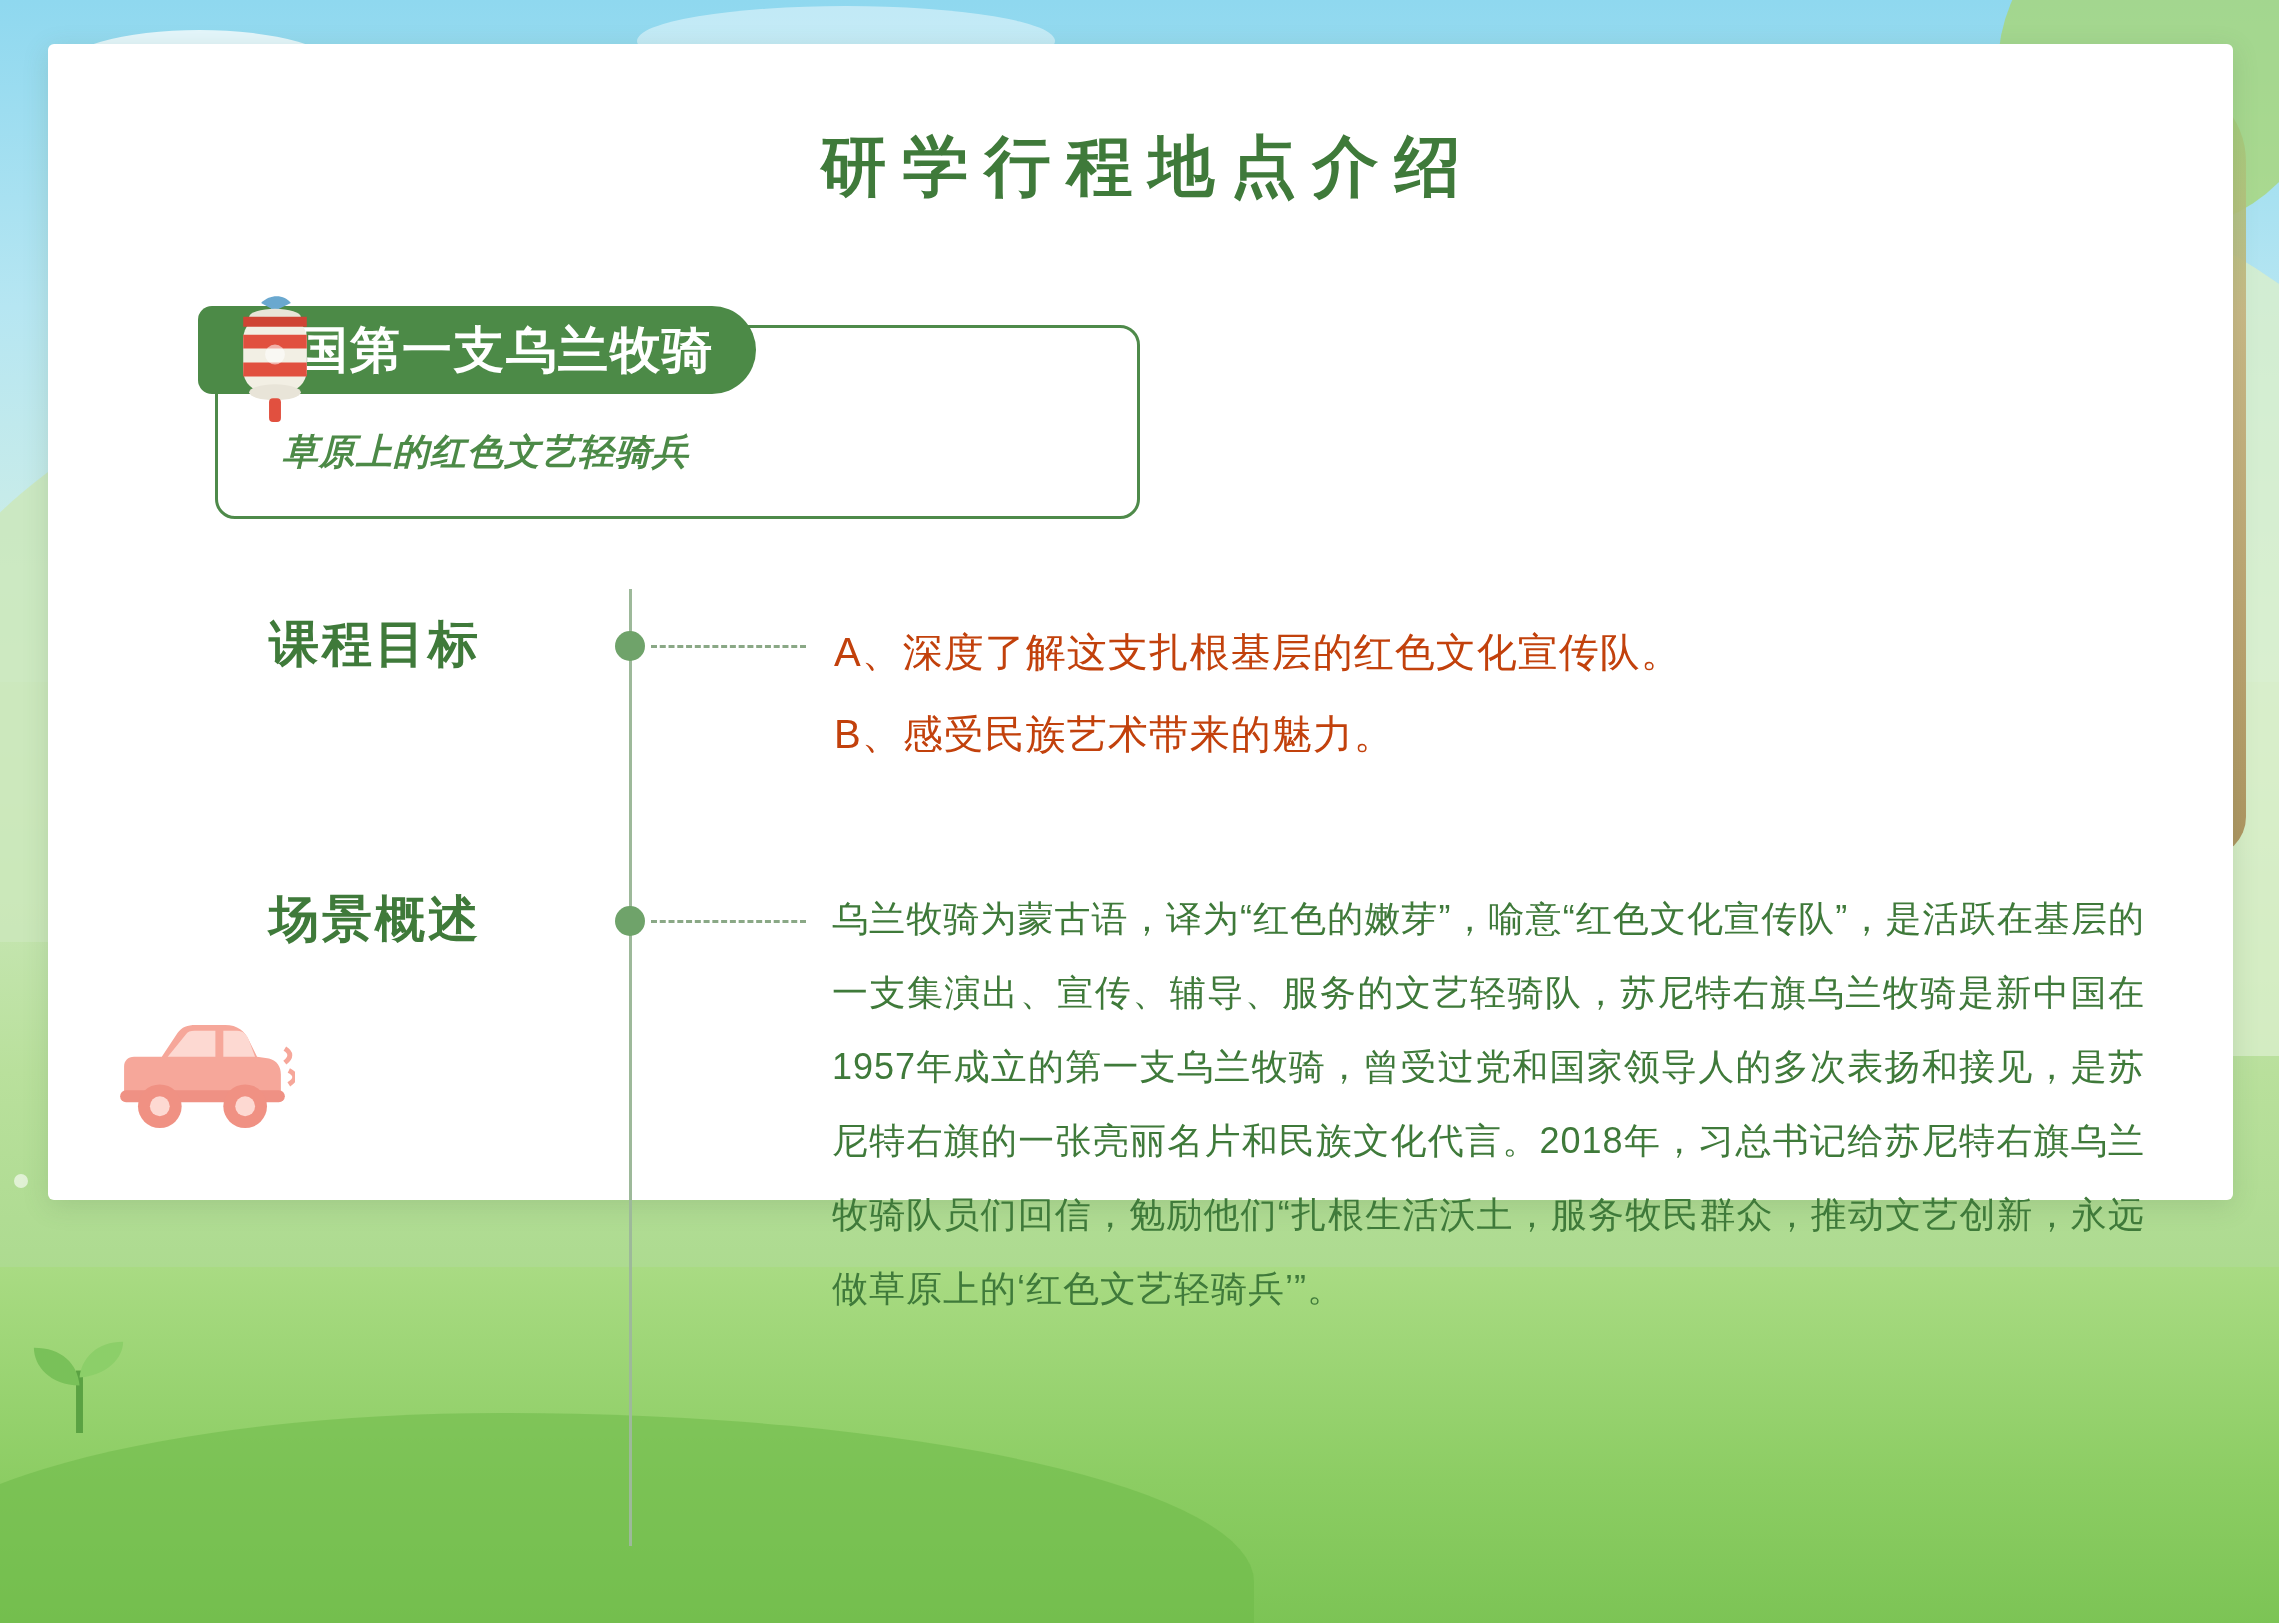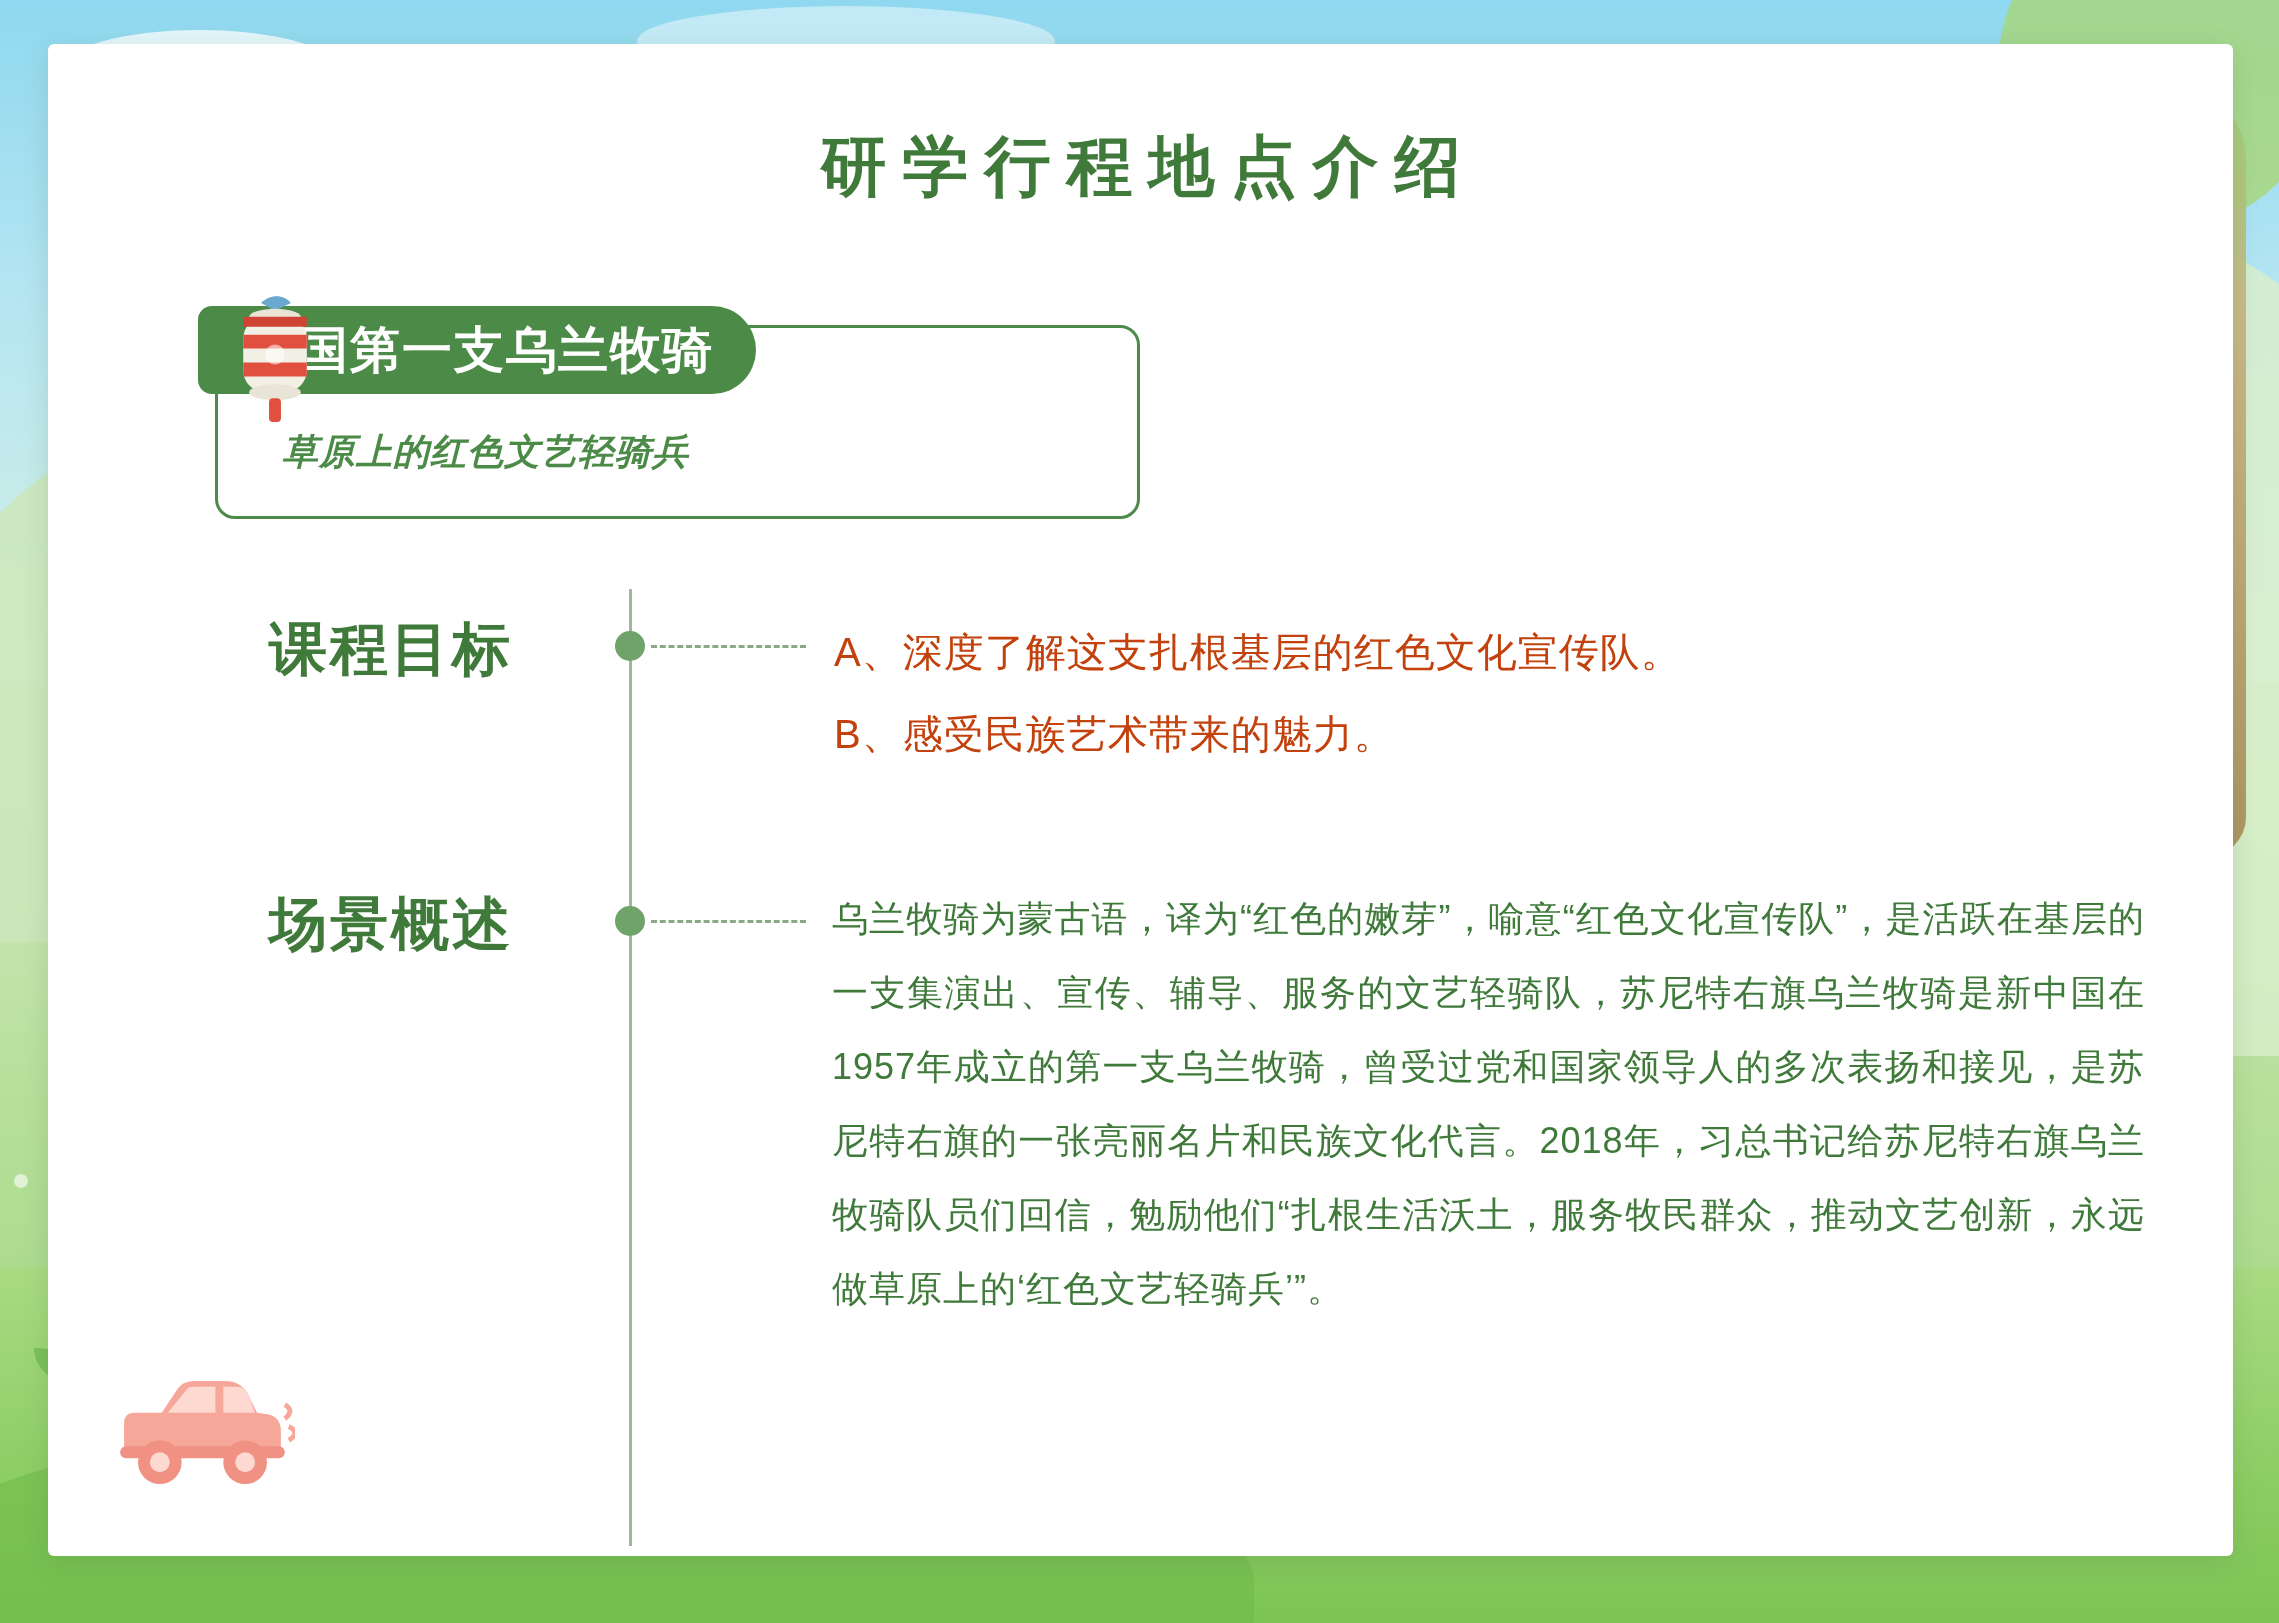--- a/index.html
+++ b/index.html
@@ -85,21 +85,21 @@
     left: 20px; bottom: 189px;
     width: 119px; height: 119px;
   }
 
   
   .card {
     position: absolute;
     left: 48px;
     top: 44px;
     width: 2185px;
-    height: 1512px;
+    height: 1156px;
     background: #ffffff;
     border-radius: 6px;
     box-shadow: 0 6px 26px rgba(80,110,70,.18);
   }
 
   
   .main-title {
     position: absolute;
     left: 0; right: 0; top: 78px;
     text-align: center;
@@ -159,21 +159,21 @@
   .timeline {
     position: absolute;
     left: 581px;
     top: 545px;
     width: 3px;
     height: 957px;
     background: #9db99a;
   }
   .row-label {
     position: absolute;
-    font-size: 58px;
+    font-size: 50px;
     font-weight: bold;
     color: #3f7a3a;
     letter-spacing: 3px;
     white-space: nowrap;
   }
   .node {
     position: absolute;
     width: 30px;
     height: 30px;
     border-radius: 50%;

